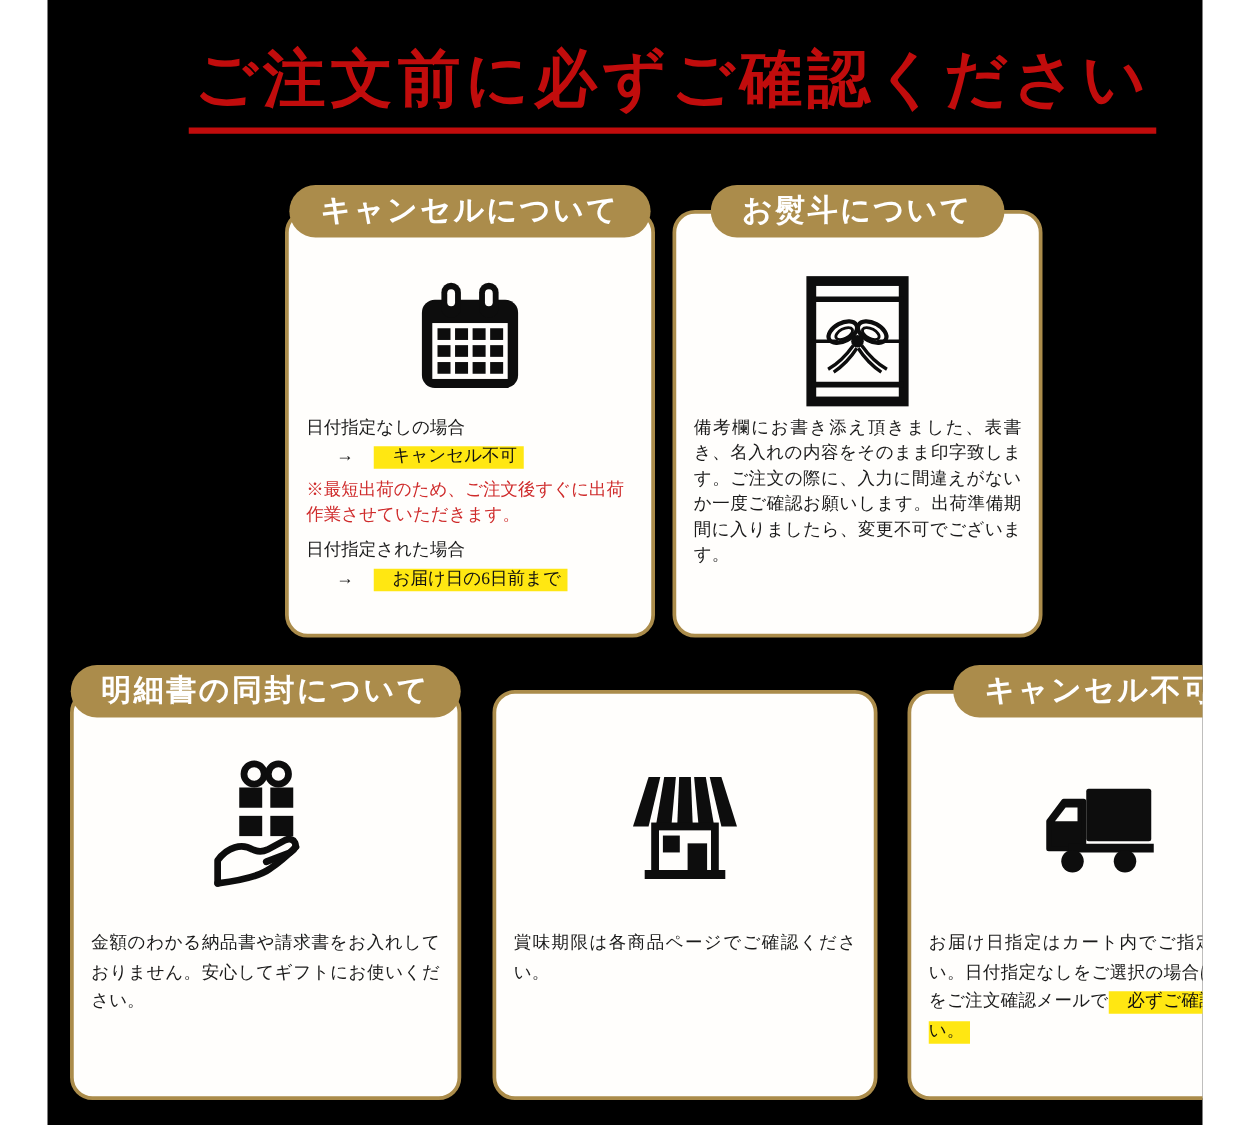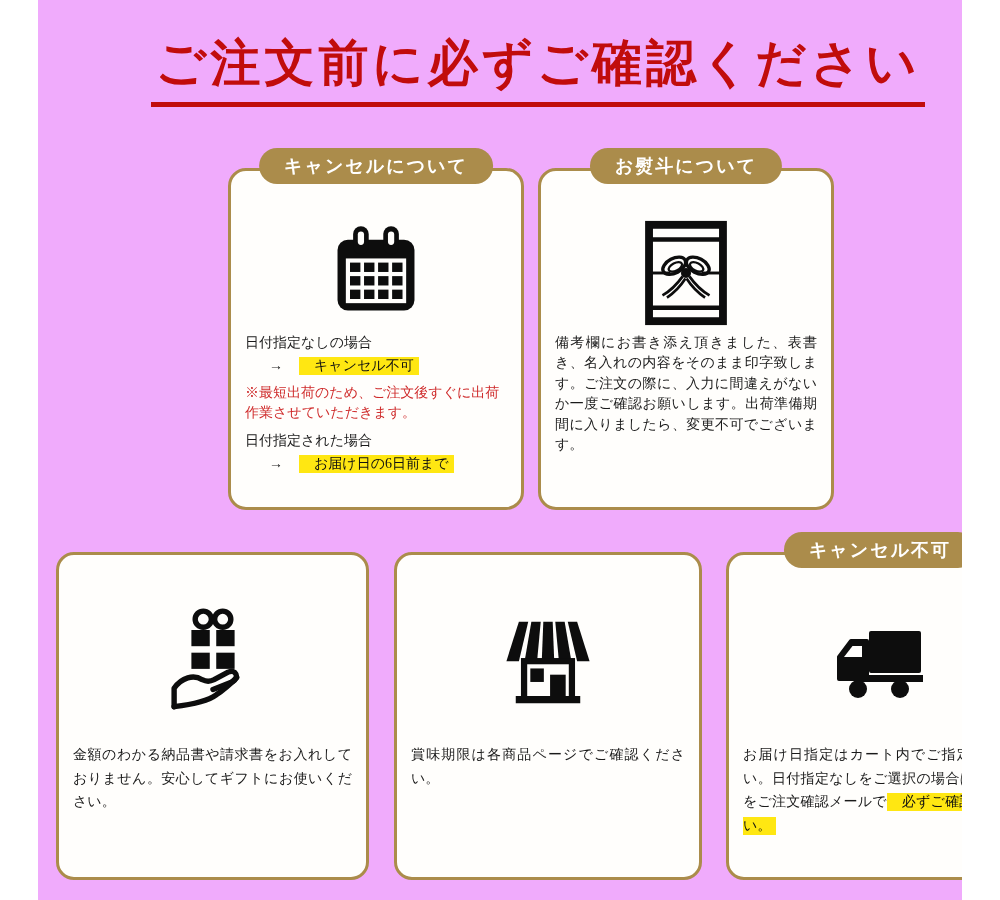--- a/index.html
+++ b/index.html
@@ -1,38 +1,38 @@
 <!DOCTYPE html>
 <html><head>
 <meta charset="utf-8">
 <style>
   html,body{margin:0;padding:0;background:#fff;}
   .stage{
     position:relative;width:924px;height:900px;margin:0 auto;
-    background:#f0abfc;overflow:hidden;
+    background:#000000;overflow:hidden;
     font-family:"Liberation Serif","DejaVu Serif",serif;
   }
   
   .page-title{
     position:absolute;top:30px;left:0;width:1000px;text-align:center;
     font-size:50px;font-weight:bold;color:#c10c0c;letter-spacing:4px;
     white-space:nowrap;
   }
   .title-underline{
     position:absolute;top:102px;left:113px;width:774px;height:5px;background:#c10c0c;
   }
   
   .card{
     position:absolute;border:3px solid #ab8c4b;border-radius:18px;background:#fffefc;
     box-sizing:border-box;
   }
   .card-head{
     position:absolute;top:-23px;left:50%;transform:translateX(-50%);
     background:#ab8c4b;color:#fff;border-radius:24px;
-    font-size:18px;font-weight:bold;letter-spacing:2px;white-space:nowrap;
+    font-size:24px;font-weight:bold;letter-spacing:2px;white-space:nowrap;
     padding:9px 25px;line-height:1;
   }
   .card-icon{margin-top:46px;display:flex;justify-content:center;align-items:center;height:112px;}
   .card-body{
     padding:0 14px;font-size:14px;color:#1a1a1a;line-height:1.42;
   }
   .card-body.loose{line-height:1.68;margin-top:30px;text-align:justify;}
   .c-line{margin-top:4px;}
   .c-arrow-line{margin:3px 0 4px 24px;}
   .c-arrow{margin-right:16px;}
@@ -108,20 +108,21 @@
           <path d="M53 53 C58 60 64 66 71 70" stroke-width="2.4"></path>
           <path d="M50.5 55 C55 62 61 68 67 72" stroke-width="2.4"></path>
         </g>
         <circle cx="50" cy="50" r="4.5" fill="#0d0d0d"></circle>
       </svg>
     </div>
     <div class="card-body">備考欄にお書き添え頂きました、表書き、名入れの内容をそのまま印字致します。ご注文の際に、入力に間違えがないか一度ご確認お願いします。出荷準備期間に入りましたら、変更不可でございます。</div>
   </div>
 
   <div class="card" id="card-invoice">
+    <div class="card-head">明細書の同封について</div>
     <div class="card-icon">
       <svg width="108" height="108" viewBox="0 0 100 100">
         <g fill="none" stroke="#0d0d0d" stroke-width="5">
           <circle cx="41" cy="15" r="7.5"></circle>
           <circle cx="59" cy="15" r="7.5"></circle>
         </g>
         <g fill="#0d0d0d">
           <rect x="30" y="25" width="17" height="15"></rect>
           <rect x="53" y="25" width="17" height="15"></rect>
           <rect x="30" y="46" width="17" height="15"></rect>

